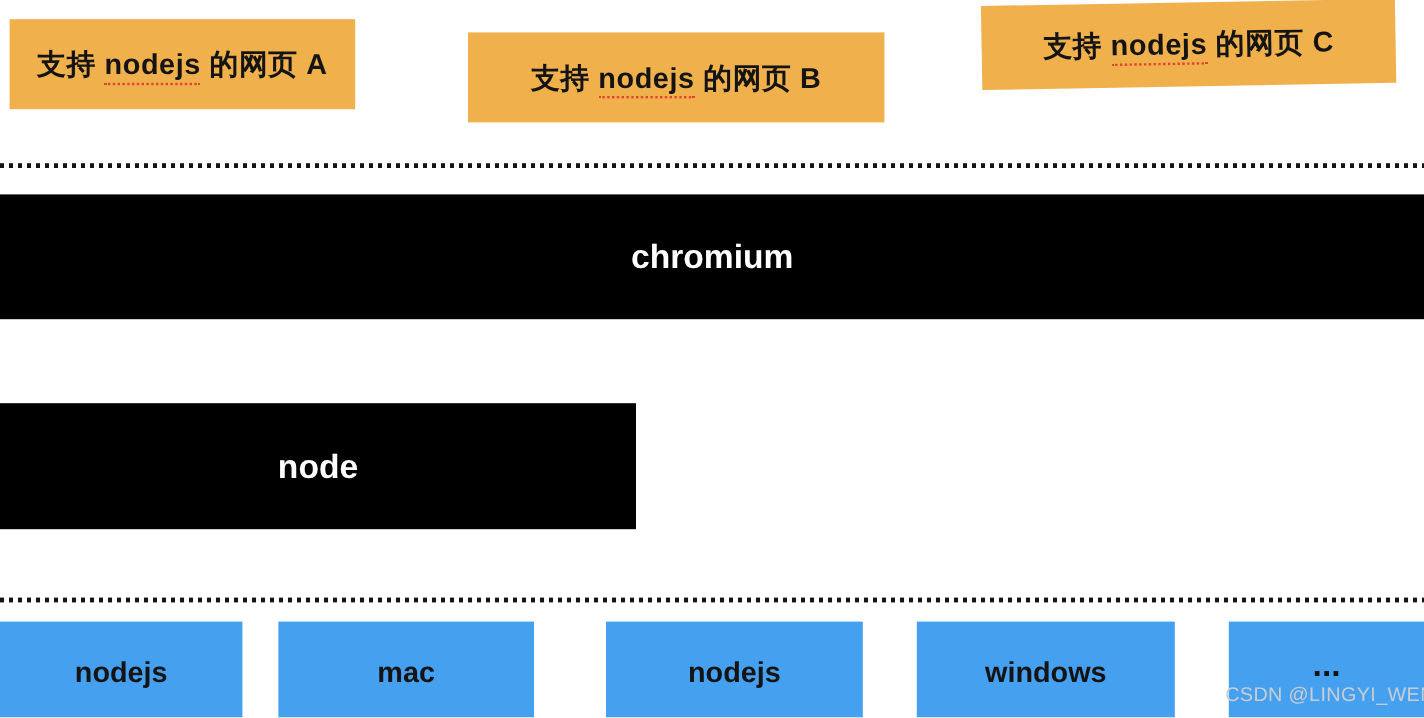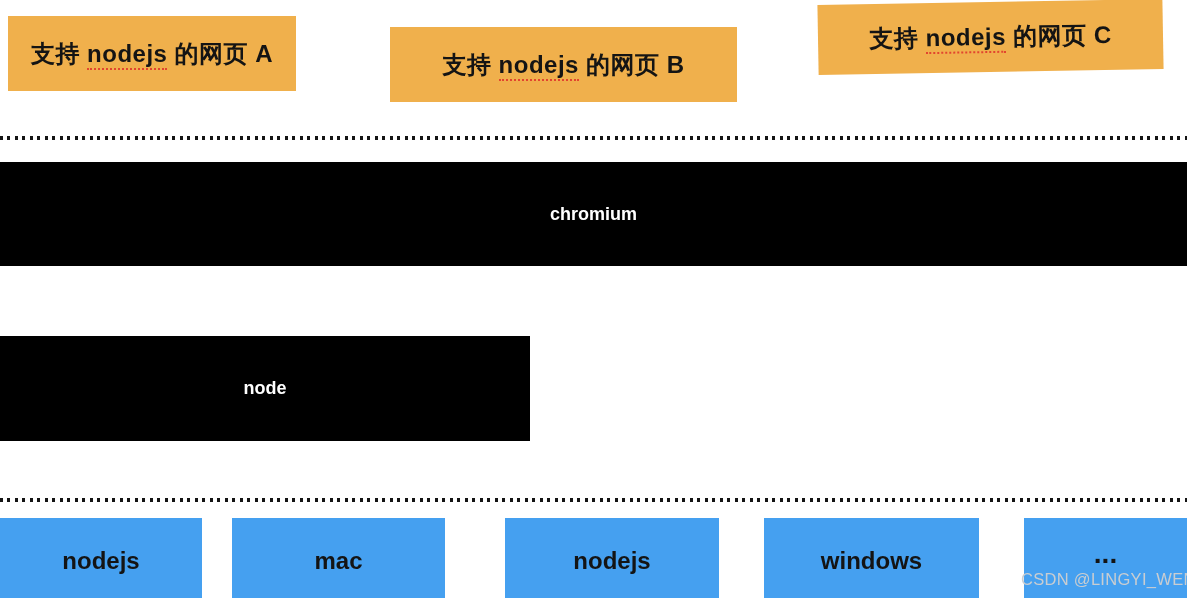--- a/index.html
+++ b/index.html
@@ -21,21 +21,21 @@
   .obox-c{left:818px; top:2px; width:345px; height:70px; transform:rotate(-1deg); transform-origin:center;}
   .kw{border-bottom:2px dotted var(--underline-red); padding-bottom:1px;}
   
   .dotline{
     position:absolute; left:0; width:1187px; height:4px;
     background:repeating-linear-gradient(to right, var(--dot) 0 3px, transparent 3px 7.5px);
   }
   .dotline-top{top:136px;}
   .dotline-bottom{top:498px;}
   
-  .kbox{background:var(--black-box); color:var(--box-text-light); font-size:18px; font-weight:700;}
+  .kbox{background:var(--black-box); color:var(--box-text-light); font-size:28px; font-weight:700;}
   .kbox-chromium{left:0; top:162px; width:1187px; height:104px;}
   .kbox-node{left:0; top:336px; width:530px; height:105px;}
   .kbox-gui{left:623px; top:350px; width:564px; height:105px;}
   
   .bbox{background:var(--blue); color:var(--box-text-dark); font-size:24px; font-weight:700; top:518px; height:85px;}
   .bbox-linux{left:0; width:202px;}
   .bbox-mac{left:232px; width:213px;}
   .bbox-windows{left:505px; width:214px;}
   .bbox-android{left:764px; width:215px;}
   .bbox-dots{left:1024px; width:163px; font-size:28px;}

